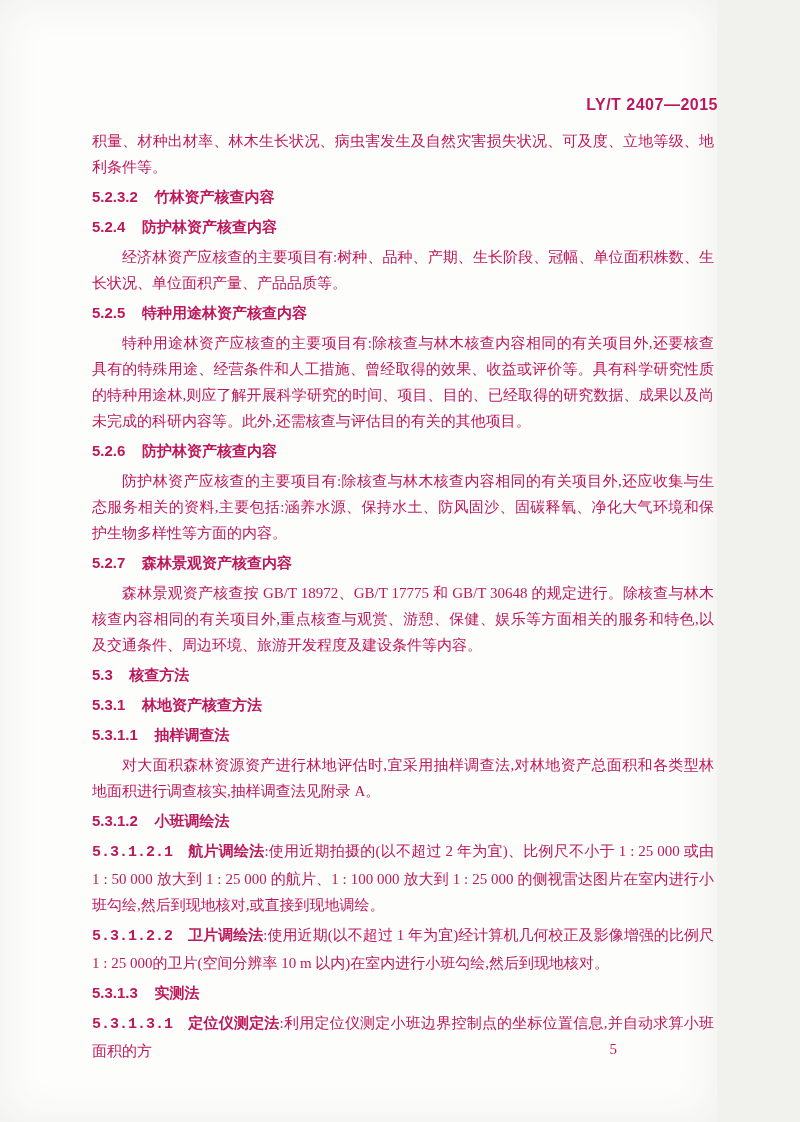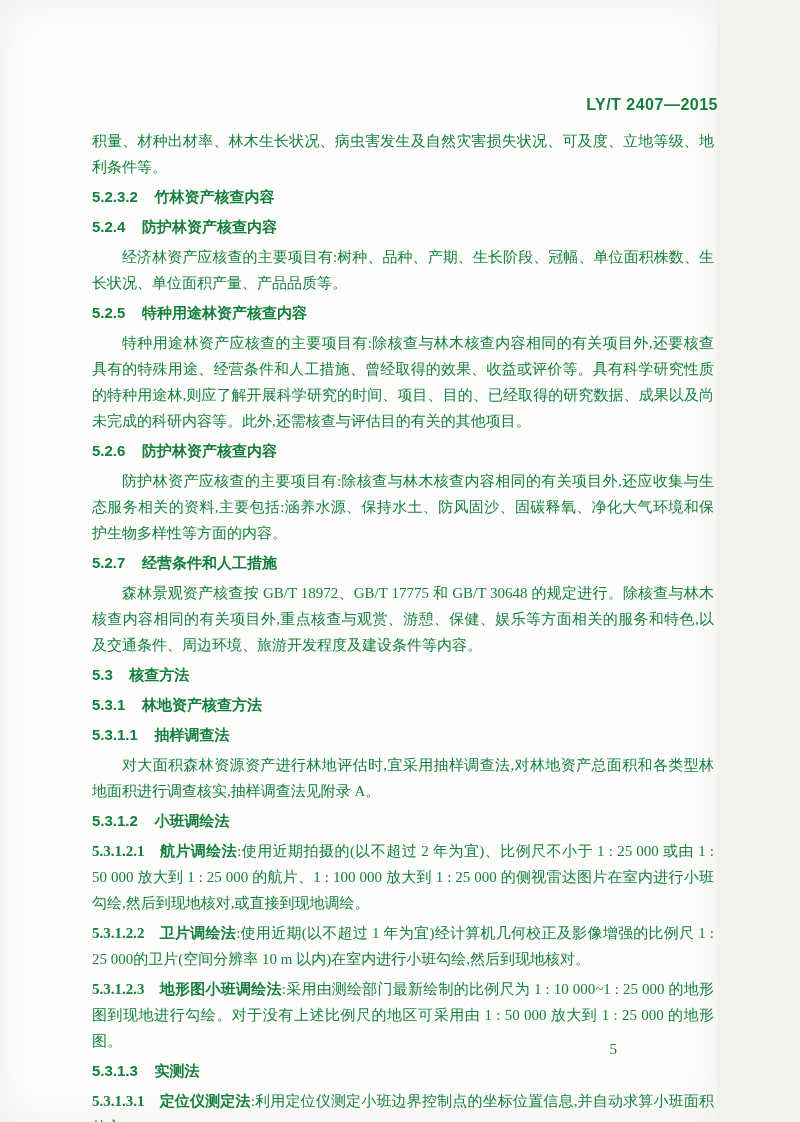--- a/index.html
+++ b/index.html
@@ -7,21 +7,21 @@
     width: 800px; height: 1122px;
     background: #f1f1ee;
     font-family: "Liberation Serif", "DejaVu Serif", serif;
   }
   .page {
     position: relative;
     width: 717px; height: 1122px;
     background: #fdfdfb;
     box-shadow: inset 0 0 45px rgba(60,60,55,0.07);
     overflow: hidden;
-    color: #15803d;
+    color: #be185d;
   }
   .content {
     position: absolute;
     left: 88px; top: 92px;
     width: 630px;
   }
   .doc-header {
     text-align: right;
     font-family: "Liberation Sans", "DejaVu Sans", sans-serif;
     font-weight: bold;
@@ -39,21 +39,21 @@
   .para { text-indent: 2em; }
   .para.continuation { text-indent: 0; }
   .heading {
     font-family: "Liberation Sans", "DejaVu Sans", sans-serif;
     font-weight: bold;
     text-align: left;
   }
   .heading .num { margin-right: 1.1em; text-align: right; }
   .clause { text-indent: 0; }
   .clause .num {
-    font-family: Liberation Serif, serif;
+    font-family: Liberation Mono, monospace;
     font-weight: bold;
     margin-right: 1.0em;
   }
   .clause .term {
     font-family: "Liberation Sans", "DejaVu Sans", sans-serif;
     font-weight: bold;
   }
   .page-number {
     position: absolute;
     top: 1038px;
@@ -70,28 +70,27 @@
     <div class="doc-header">LY/T 2407—2015</div>
     <div>
         <p class="para continuation">积量、材种出材率、林木生长状况、病虫害发生及自然灾害损失状况、可及度、立地等级、地利条件等。</p>
         <div class="heading"><span class="num">5.2.3.2</span><span class="title">竹林资产核查内容</span></div>
         <div class="heading"><span class="num">5.2.4</span><span class="title">防护林资产核查内容</span></div>
         <p class="para">经济林资产应核查的主要项目有:树种、品种、产期、生长阶段、冠幅、单位面积株数、生长状况、单位面积产量、产品品质等。</p>
         <div class="heading"><span class="num">5.2.5</span><span class="title">特种用途林资产核查内容</span></div>
         <p class="para">特种用途林资产应核查的主要项目有:除核查与林木核查内容相同的有关项目外,还要核查具有的特殊用途、经营条件和人工措施、曾经取得的效果、收益或评价等。具有科学研究性质的特种用途林,则应了解开展科学研究的时间、项目、目的、已经取得的研究数据、成果以及尚未完成的科研内容等。此外,还需核查与评估目的有关的其他项目。</p>
         <div class="heading"><span class="num">5.2.6</span><span class="title">防护林资产核查内容</span></div>
         <p class="para">防护林资产应核查的主要项目有:除核查与林木核查内容相同的有关项目外,还应收集与生态服务相关的资料,主要包括:涵养水源、保持水土、防风固沙、固碳释氧、净化大气环境和保护生物多样性等方面的内容。</p>
-        <div class="heading"><span class="num">5.2.7</span><span class="title">经营条件和人工措施</span></div>
+        <div class="heading"><span class="num">5.2.7</span><span class="title">森林景观资产核查内容</span></div>
         <p class="para">森林景观资产核查按 GB/T 18972、GB/T 17775 和 GB/T 30648 的规定进行。除核查与林木核查内容相同的有关项目外,重点核查与观赏、游憩、保健、娱乐等方面相关的服务和特色,以及交通条件、周边环境、旅游开发程度及建设条件等内容。</p>
         <div class="heading"><span class="num">5.3</span><span class="title">核查方法</span></div>
         <div class="heading"><span class="num">5.3.1</span><span class="title">林地资产核查方法</span></div>
         <div class="heading"><span class="num">5.3.1.1</span><span class="title">抽样调查法</span></div>
         <p class="para">对大面积森林资源资产进行林地评估时,宜采用抽样调查法,对林地资产总面积和各类型林地面积进行调查核实,抽样调查法见附录 A。</p>
         <div class="heading"><span class="num">5.3.1.2</span><span class="title">小班调绘法</span></div>
         <p class="clause"><span class="num">5.3.1.2.1</span><span class="term">航片调绘法</span><span class="text">:使用近期拍摄的(以不超过 2 年为宜)、比例尺不小于 1 : 25 000 或由 1 : 50 000 放大到 1 : 25 000 的航片、1 : 100 000 放大到 1 : 25 000 的侧视雷达图片在室内进行小班勾绘,然后到现地核对,或直接到现地调绘。</span></p>
         <p class="clause"><span class="num">5.3.1.2.2</span><span class="term">卫片调绘法</span><span class="text">:使用近期(以不超过 1 年为宜)经计算机几何校正及影像增强的比例尺 1 : 25 000的卫片(空间分辨率 10 m 以内)在室内进行小班勾绘,然后到现地核对。</span></p>
-        <p class="clause"><span class="num">5.3.1.2.3</span><span class="term">地形图小班调绘法</span><span class="text">:采用由测绘部门最新绘制的比例尺为 1 : 10 000~1 : 25 000 的地形图到现地进行勾绘。对于没有上述比例尺的地区可采用由 1 : 50 000 放大到 1 : 25 000 的地形图。</span></p>
         <div class="heading"><span class="num">5.3.1.3</span><span class="title">实测法</span></div>
         <p class="clause"><span class="num">5.3.1.3.1</span><span class="term">定位仪测定法</span><span class="text">:利用定位仪测定小班边界控制点的坐标位置信息,并自动求算小班面积的方</span></p>
       </div>
   </div>
   <div class="page-number">5</div>
 </div>
 
 </body></html>

